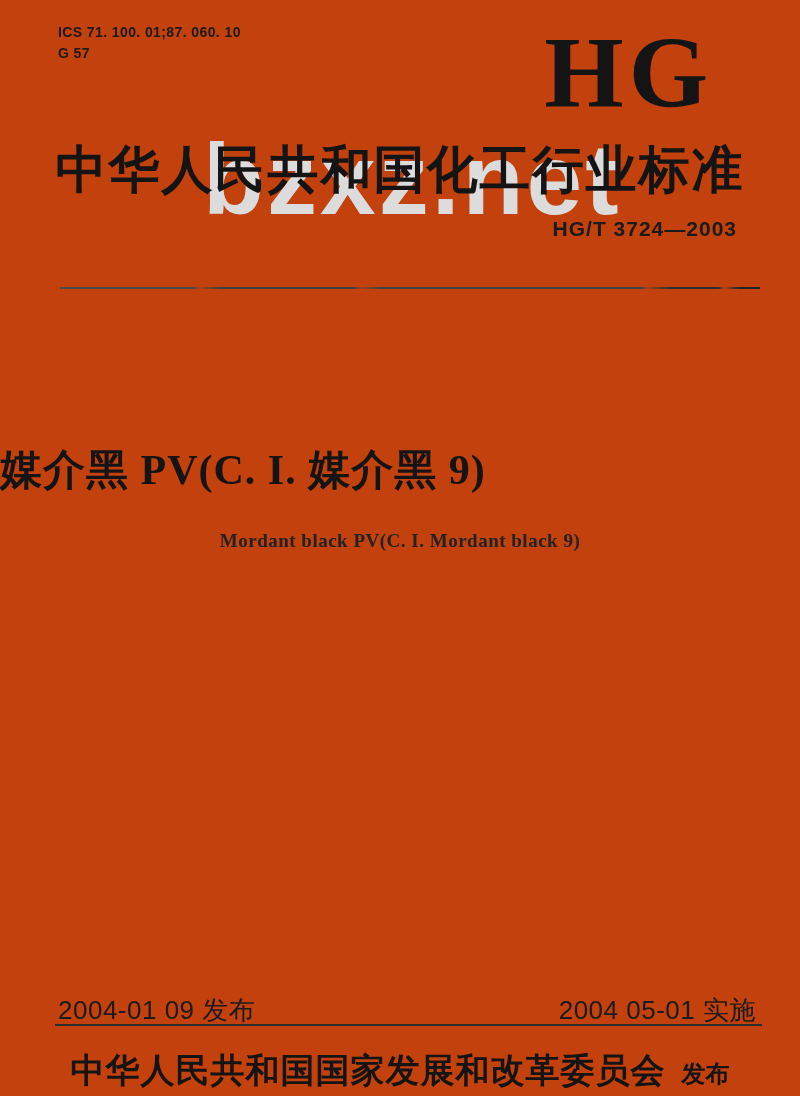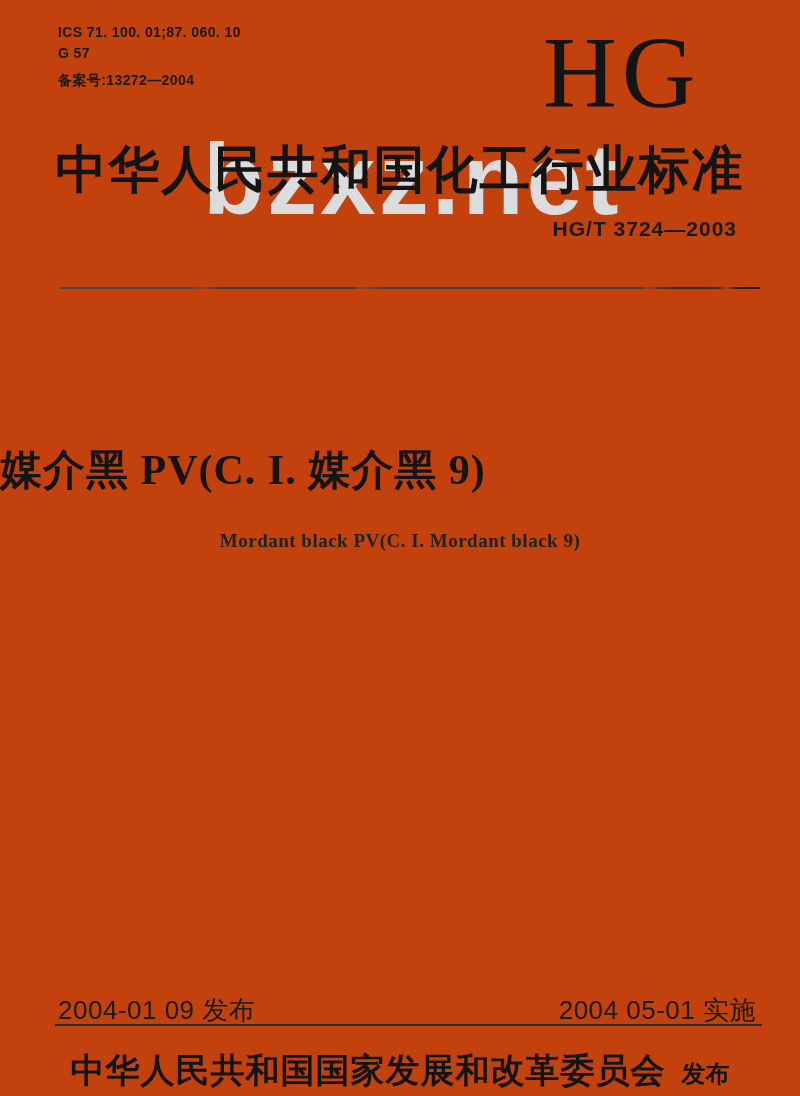--- a/index.html
+++ b/index.html
@@ -30,25 +30,25 @@
   }
   .meta-block .record { margin-top: 6px; }
 
   
   .logo-hg {
     position: absolute;
     left: 543px;
     top: 22px;
     width: 170px;
     font-family: "Liberation Serif", serif;
-    font-weight: normal;
+    font-weight: bold;
     font-size: 102px;
     line-height: 1.0;
     letter-spacing: 5px;
-    text-align: left;
+    text-align: right;
     color: #141414;
   }
 
   
   .watermark {
     position: absolute;
     left: 203px;
     top: 122px;
     font-size: 100px;
     font-weight: bold;
@@ -170,21 +170,20 @@
   }
 </style>
 </head>
 <body>
 
 <div class="page">
 
   <div class="meta-block">
     <div>ICS 71. 100. 01;87. 060. 10</div>
     <div>G 57</div>
-    <div class="record">备案号:13272—2004</div>
   </div>
 
   <div class="logo-hg">HG</div>
 
   <div class="watermark">bzxz.net</div>
 
   <div class="std-heading">中华人民共和国化工行业标准</div>
 
   <div class="std-number">HG/T 3724—2003</div>
 

